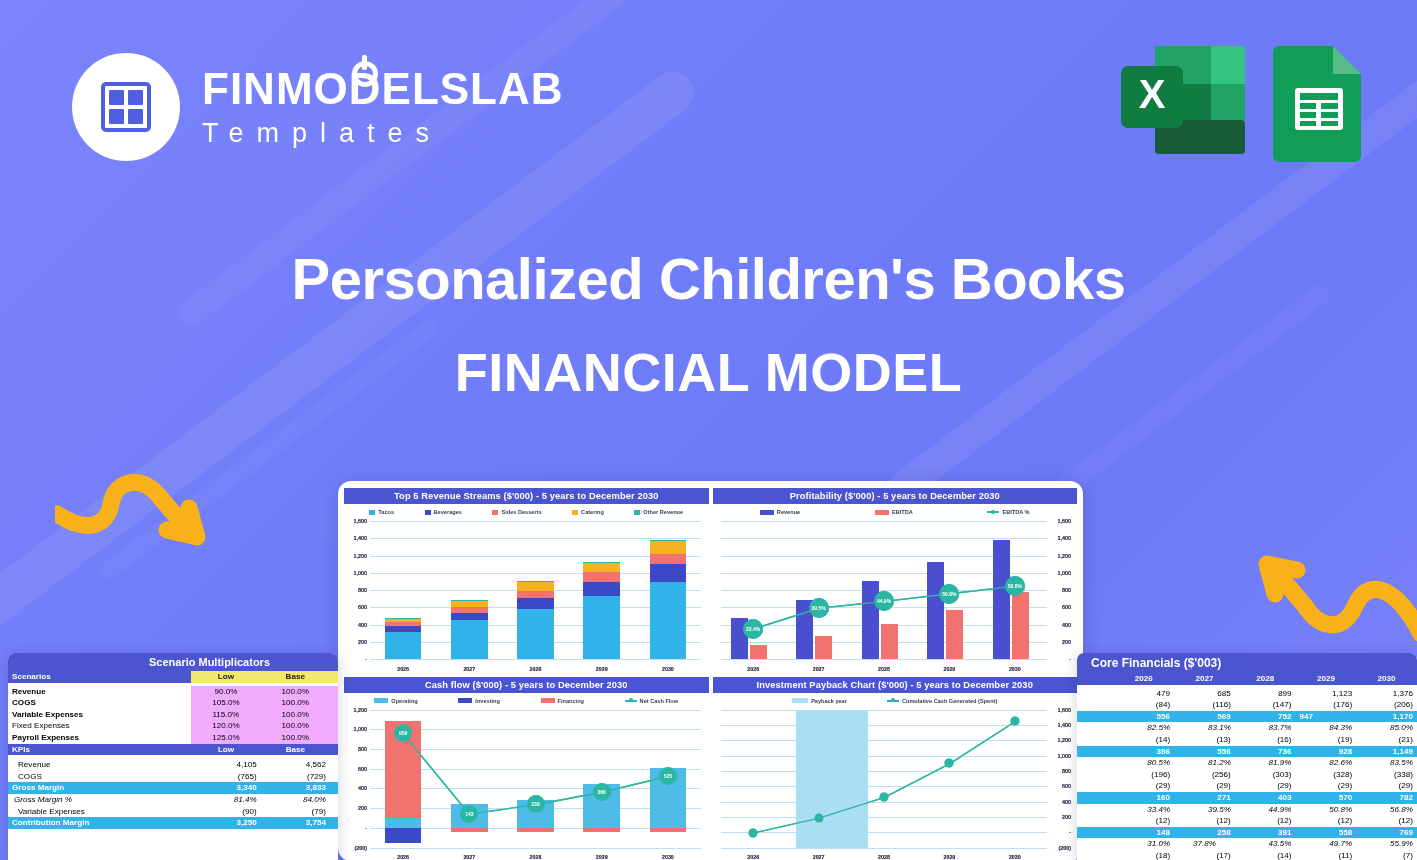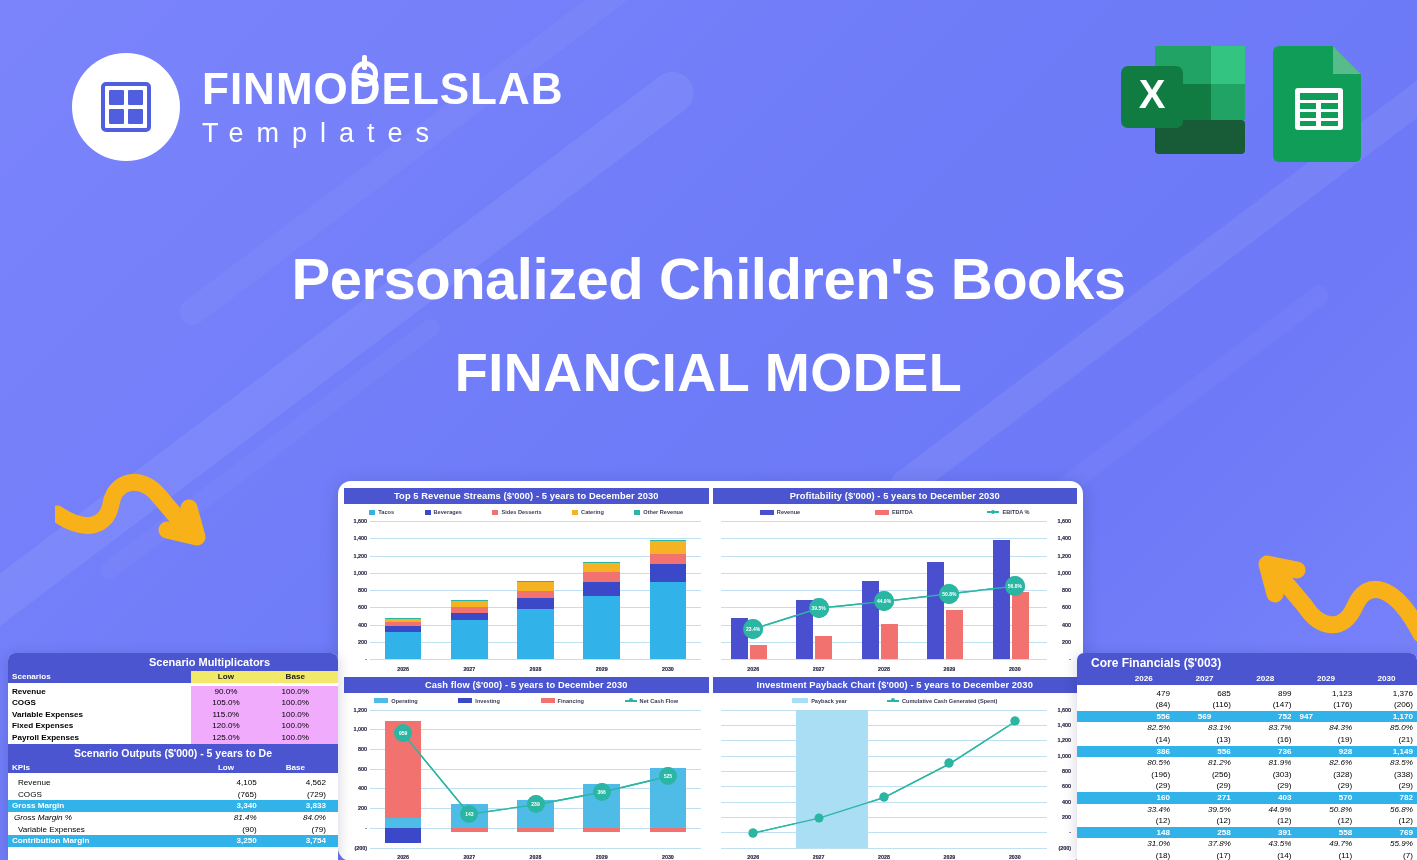--- a/index.html
+++ b/index.html
@@ -584,34 +584,33 @@
           <td class="yel" style="text-align:center">100.0%</td>
           <td class="yel"></td>
         </tr>
     <tr>
           <td style="font-weight:bold">Variable Expenses</td>
           <td class="yel" style="text-align:center">115.0%</td>
           <td class="yel" style="text-align:center">100.0%</td>
           <td class="yel"></td>
         </tr>
     <tr>
-          <td style="font-weight:bold">Fixed Expenses</td>
+          <td style="font-weight:normal">Fixed Expenses</td>
           <td class="yel" style="text-align:center">120.0%</td>
           <td class="yel" style="text-align:center">100.0%</td>
           <td class="yel"></td>
         </tr>
     <tr>
           <td style="font-weight:bold">Payroll Expenses</td>
           <td class="yel" style="text-align:center">125.0%</td>
           <td class="yel" style="text-align:center">100.0%</td>
           <td class="yel"></td>
         </tr>
   </tbody>
     </table>
-  <div class="bluebar" style="font-size:10.5px;text-align:center">Scenario Outputs ($'000) - 5 years to De</div>
   <table>
     <tbody>
         <tr style="background:#4a55cf;color:#fff;font-weight:bold">
       <td style="width:185px">KPIs</td>
       <td style="text-align:center;width:70px">Low</td>
       <td style="text-align:center;width:70px">Base</td>
       <td></td>
     </tr>
     <tr>
           <td colspan="4" style="height:4px;padding:0"></td>
@@ -683,21 +682,21 @@
           <td></td>
           <td style="text-align:right">(84)</td>
           <td style="text-align:right">(116)</td>
           <td style="text-align:right">(147)</td>
           <td style="text-align:right">(176)</td>
           <td style="text-align:right">(206)</td>
         </tr>
         <tr class="cyanrow">
           <td></td>
           <td style="text-align:right">556</td>
-          <td style="text-align:center">569</td>
+          <td style="text-align:right">569</td>
           <td style="text-align:right">752</td>
           <td style="text-align:left">947</td>
           <td style="text-align:right">1,170</td>
         </tr>
         <tr class="ital">
           <td></td>
           <td style="text-align:right">82.5%</td>
           <td style="text-align:right">83.1%</td>
           <td style="text-align:right">83.7%</td>
           <td style="text-align:right">84.3%</td>
@@ -771,21 +770,21 @@
           <td></td>
           <td style="text-align:right">148</td>
           <td style="text-align:right">258</td>
           <td style="text-align:right">391</td>
           <td style="text-align:right">558</td>
           <td style="text-align:right">769</td>
         </tr>
         <tr class="ital">
           <td></td>
           <td style="text-align:right">31.0%</td>
-          <td style="text-align:right">37.8%</td>
+          <td style="text-align:center">37.8%</td>
           <td style="text-align:right">43.5%</td>
           <td style="text-align:right">49.7%</td>
           <td style="text-align:right">55.9%</td>
         </tr>
         <tr class="">
           <td></td>
           <td style="text-align:right">(18)</td>
           <td style="text-align:right">(17)</td>
           <td style="text-align:right">(14)</td>
           <td style="text-align:right">(11)</td>

